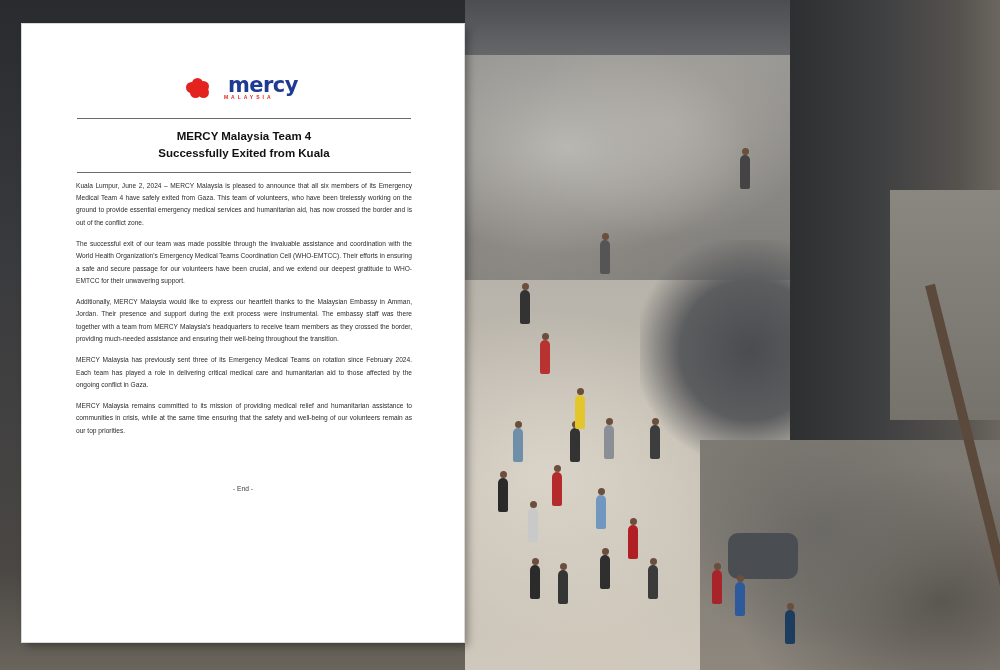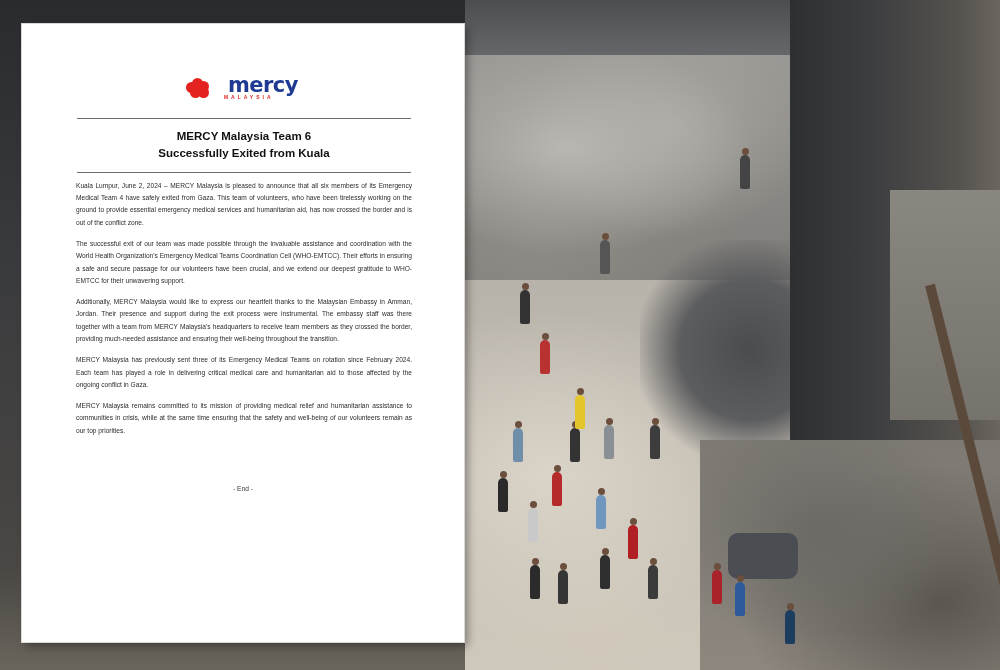--- a/index.html
+++ b/index.html
@@ -103,21 +103,21 @@
       <div class="petal" style="left:12px;top:9px"></div>
     </div>
     <div class="logo-text">
       <span class="logo-word">mercy</span>
       <span class="logo-sub">MALAYSIA</span>
     </div>
   </div>
 
   <div class="rule" style="top:94px"></div>
   <div class="title">
-    <div>MERCY Malaysia Team 6</div>
+    <div>MERCY Malaysia Team 4</div>
     <div>Successfully Exited from Kuala</div>
   </div>
   <div class="rule" style="top:148px"></div>
 
   <div class="body">
     <p>Kuala Lumpur, June 2, 2024 – MERCY Malaysia is pleased to announce that all six members of its Emergency Medical Team 4 have safely exited from Gaza. This team of volunteers, who have been tirelessly working on the ground to provide essential emergency medical services and humanitarian aid, has now crossed the border and is out of the conflict zone.</p>
     <p>The successful exit of our team was made possible through the invaluable assistance and coordination with the World Health Organization's Emergency Medical Teams Coordination Cell (WHO-EMTCC). Their efforts in ensuring a safe and secure passage for our volunteers have been crucial, and we extend our deepest gratitude to WHO-EMTCC for their unwavering support.</p>
     <p>Additionally, MERCY Malaysia would like to express our heartfelt thanks to the Malaysian Embassy in Amman, Jordan. Their presence and support during the exit process were instrumental. The embassy staff was there together with a team from MERCY Malaysia's headquarters to receive team members as they crossed the border, providing much-needed assistance and ensuring their well-being throughout the transition.</p>
     <p>MERCY Malaysia has previously sent three of its Emergency Medical Teams on rotation since February 2024. Each team has played a role in delivering critical medical care and humanitarian aid to those affected by the ongoing conflict in Gaza.</p>
     <p>MERCY Malaysia remains committed to its mission of providing medical relief and humanitarian assistance to communities in crisis, while at the same time ensuring that the safety and well-being of our volunteers remain as our top priorities.</p>

